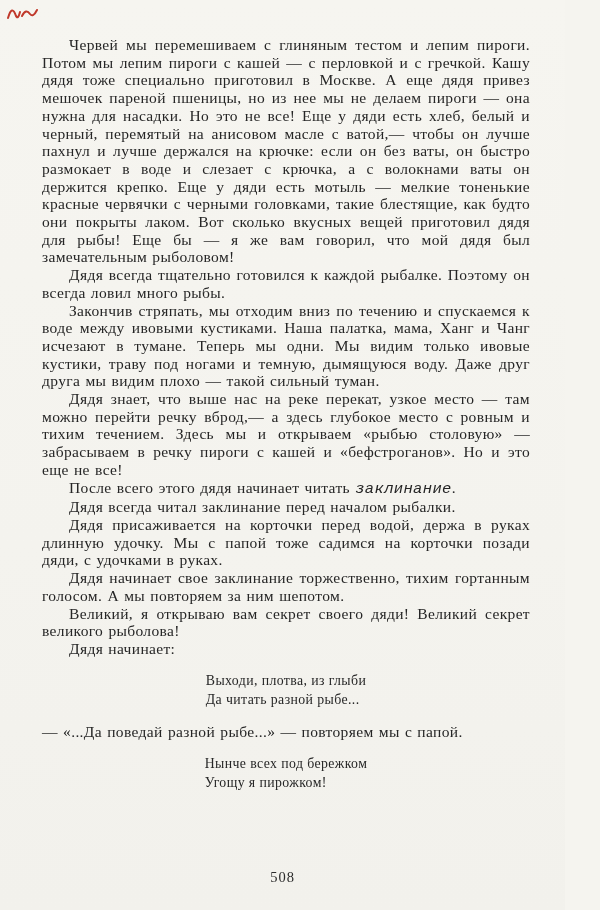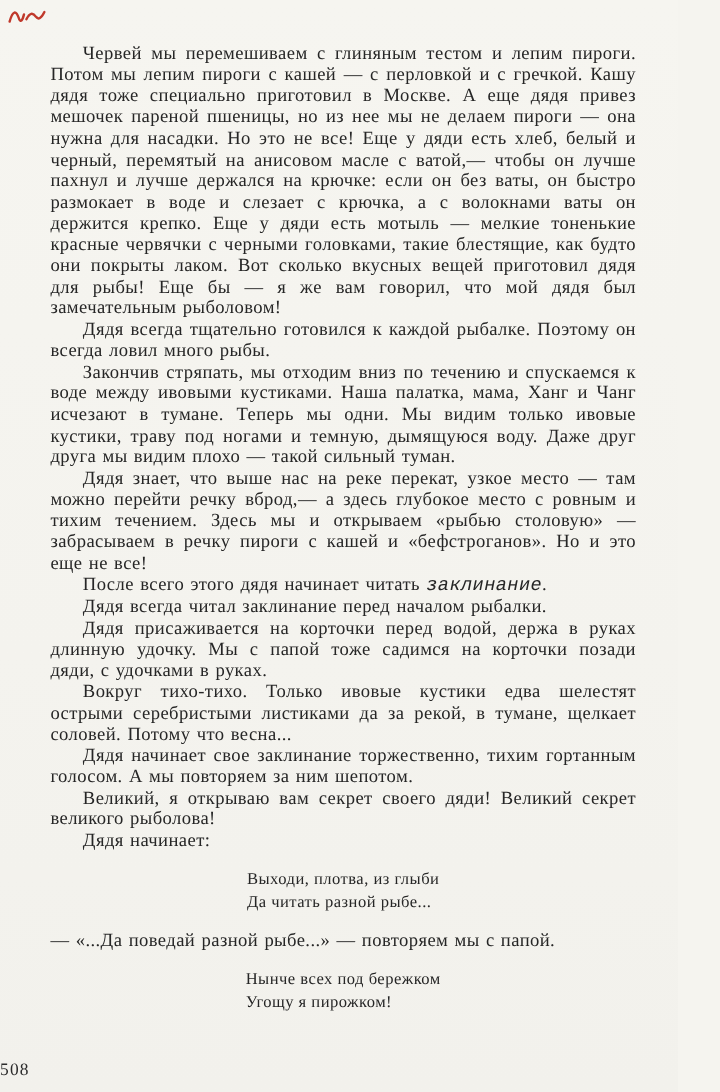--- a/index.html
+++ b/index.html
@@ -52,22 +52,23 @@
     text-indent: 0;
     text-align: left;
     font-size: 15.5px;
     line-height: 18px;
     letter-spacing: 0.35px;
     word-spacing: 1px;
   }
   .page-number {
     position: absolute;
     left: 0;
-    bottom: 9px;
+    bottom: 24px;
     width: 100%;
+    text-align: center;
     font-size: 14.5px;
     letter-spacing: 1px;
     color: #2b2b2b;
   }
 </style>
 </head>
 <body>
 
 <div class="page">
 
@@ -79,21 +80,20 @@
 
     <p class="body-par">Червей мы перемешиваем с глиняным тестом и лепим пироги. Потом мы лепим пироги с кашей — с перловкой и с гречкой. Кашу дядя тоже специально приготовил в Москве. А еще дядя привез мешочек пареной пшеницы, но из нее мы не делаем пироги — она нужна для насадки. Но это не все! Еще у дяди есть хлеб, белый и черный, перемятый на анисовом масле с ватой,— чтобы он лучше пахнул и лучше держался на крючке: если он без ваты, он быстро размокает в воде и слезает с крючка, а с волокнами ваты он держится крепко. Еще у дяди есть мотыль — мелкие тоненькие красные червячки с черными головками, такие блестящие, как будто они покрыты лаком. Вот сколько вкусных вещей приготовил дядя для рыбы! Еще бы — я же вам говорил, что мой дядя был замечательным рыболовом!</p>
     <p class="body-par">Дядя всегда тщательно готовился к каждой рыбалке. Поэтому он всегда ловил много рыбы.</p>
     <p class="body-par">Закончив стряпать, мы отходим вниз по течению и спускаемся к воде между ивовыми кустиками. Наша палатка, мама, Ханг и Чанг исчезают в тумане. Теперь мы одни. Мы видим только ивовые кустики, траву под ногами и темную, дымящуюся воду. Даже друг друга мы видим плохо — такой сильный туман.</p>
     <p class="body-par">Дядя знает, что выше нас на реке перекат, узкое место — там можно перейти речку вброд,— а здесь глубокое место с ровным и тихим течением. Здесь мы и открываем «рыбью столовую» — забрасываем в речку пироги с кашей и «бефстроганов». Но и это еще не все!</p>
 
     <p class="body-par"><span>После всего этого дядя начинает читать </span><i>заклинание</i><span>.</span></p>
 
     <p class="body-par">Дядя всегда читал заклинание перед началом рыбалки.</p>
     <p class="body-par">Дядя присаживается на корточки перед водой, держа в руках длинную удочку. Мы с папой тоже садимся на корточки позади дяди, с удочками в руках.</p>
-    <p class="body-par">Вокруг тихо-тихо. Только ивовые кустики едва шелестят острыми серебристыми листиками да за рекой, в тумане, щелкает соловей. Потому что весна...</p>
     <p class="body-par">Дядя начинает свое заклинание торжественно, тихим гортанным голосом. А мы повторяем за ним шепотом.</p>
     <p class="body-par">Великий, я открываю вам секрет своего дяди! Великий секрет великого рыболова!</p>
     <p class="body-par">Дядя начинает:</p>
 
     <div class="verse">
       <div class="verse-inner">
         <div>Выходи, плотва, из глыби</div>
         <div>Да читать разной рыбе...</div>
       </div>
     </div>

